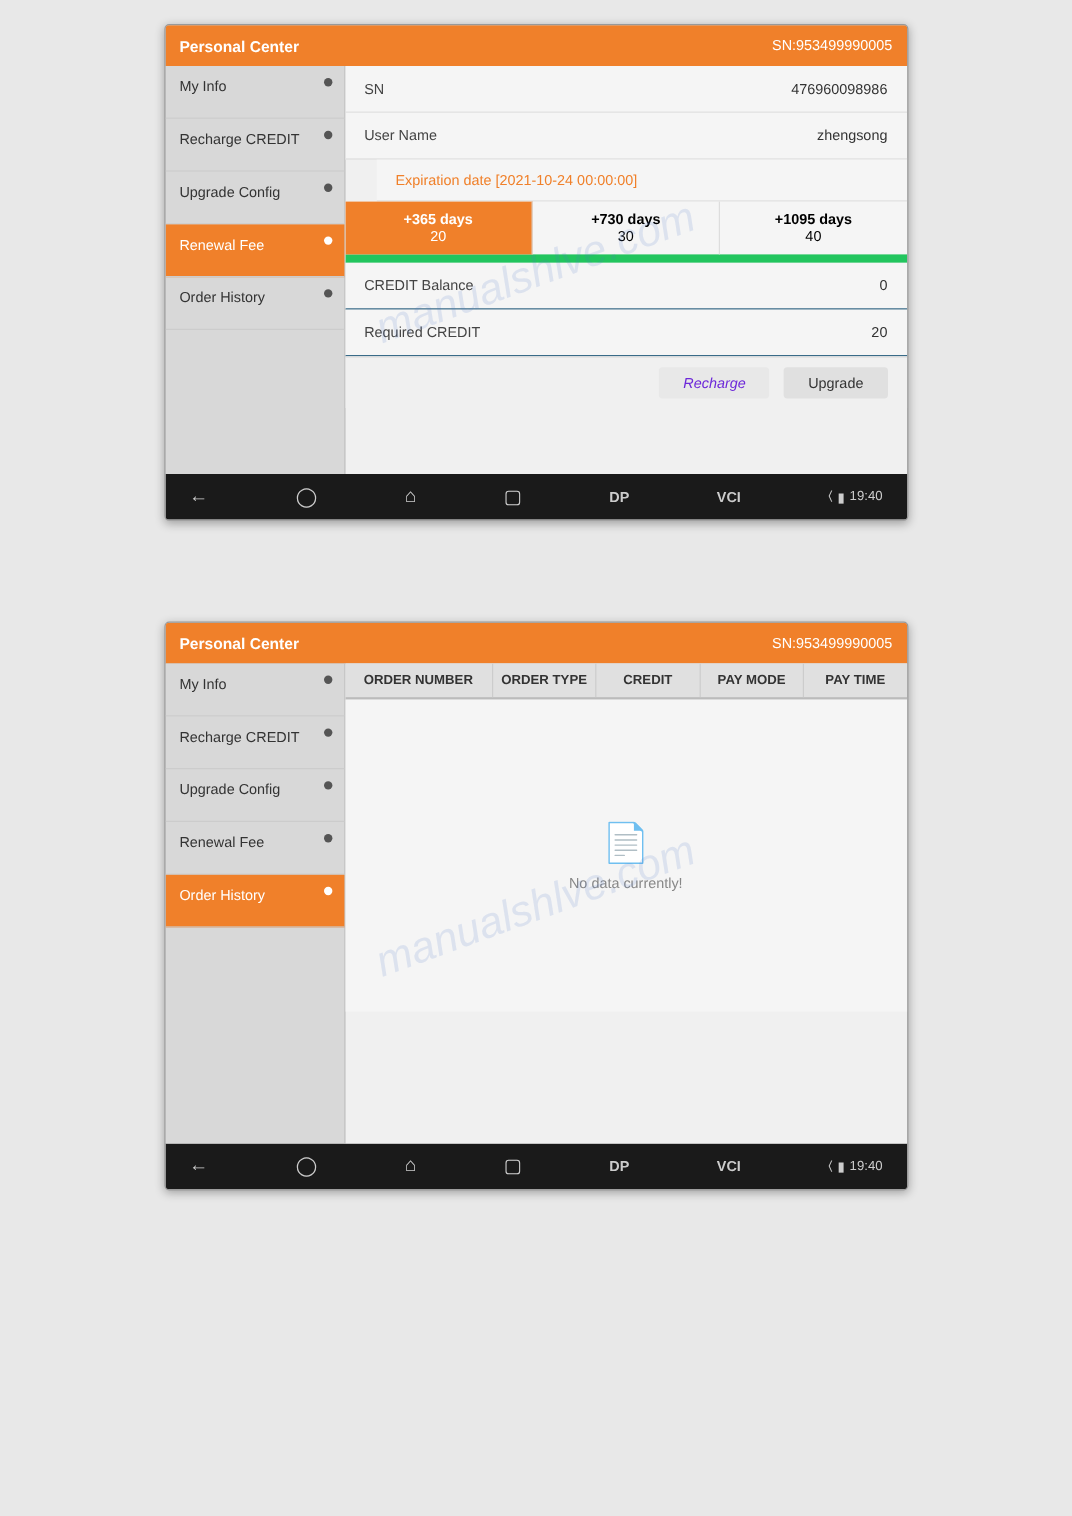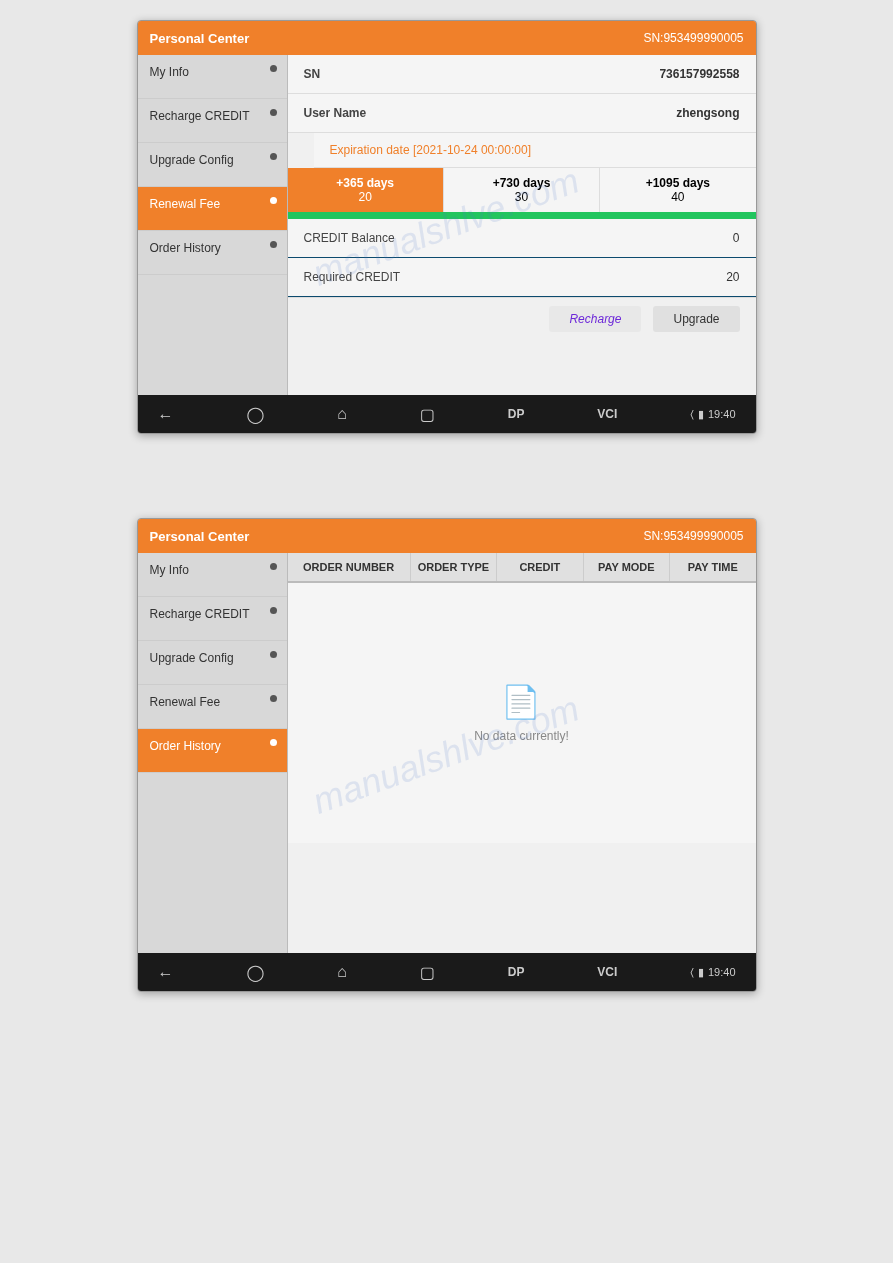--- a/index.html
+++ b/index.html
@@ -103,21 +103,20 @@
     }
 
     
     .info-row {
       display: flex;
       justify-content: space-between;
       align-items: center;
       padding: 12px 16px;
       border-bottom: 1px solid #ddd;
       background: #f5f5f5;
-      font-weight: bold;
     }
     .info-row-label {
       font-size: 12px;
       color: #444;
     }
     .info-row-value {
       font-size: 12px;
       color: #333;
     }
     .expiration-text {
@@ -304,21 +303,21 @@
           </div>
           <div class="sidebar-item">
             <span class="sidebar-item-label">Order History</span>
             <span class="dot"></span>
           </div>
         </div>
 
         <div class="content-panel">
           <div class="info-row">
             <span class="info-row-label">SN</span>
-            <span class="info-row-value">736157992558</span>
+            <span class="info-row-value">476960098986</span>
           </div>
           <div class="info-row">
             <span class="info-row-label">User Name</span>
             <span class="info-row-value">zhengsong</span>
           </div>
           <div class="expiration-text">Expiration date [2021-10-24 00:00:00]</div>
 
           <div class="renewal-options">
             <div class="renewal-option selected">
               <span class="renewal-option-days">+365 days</span>

